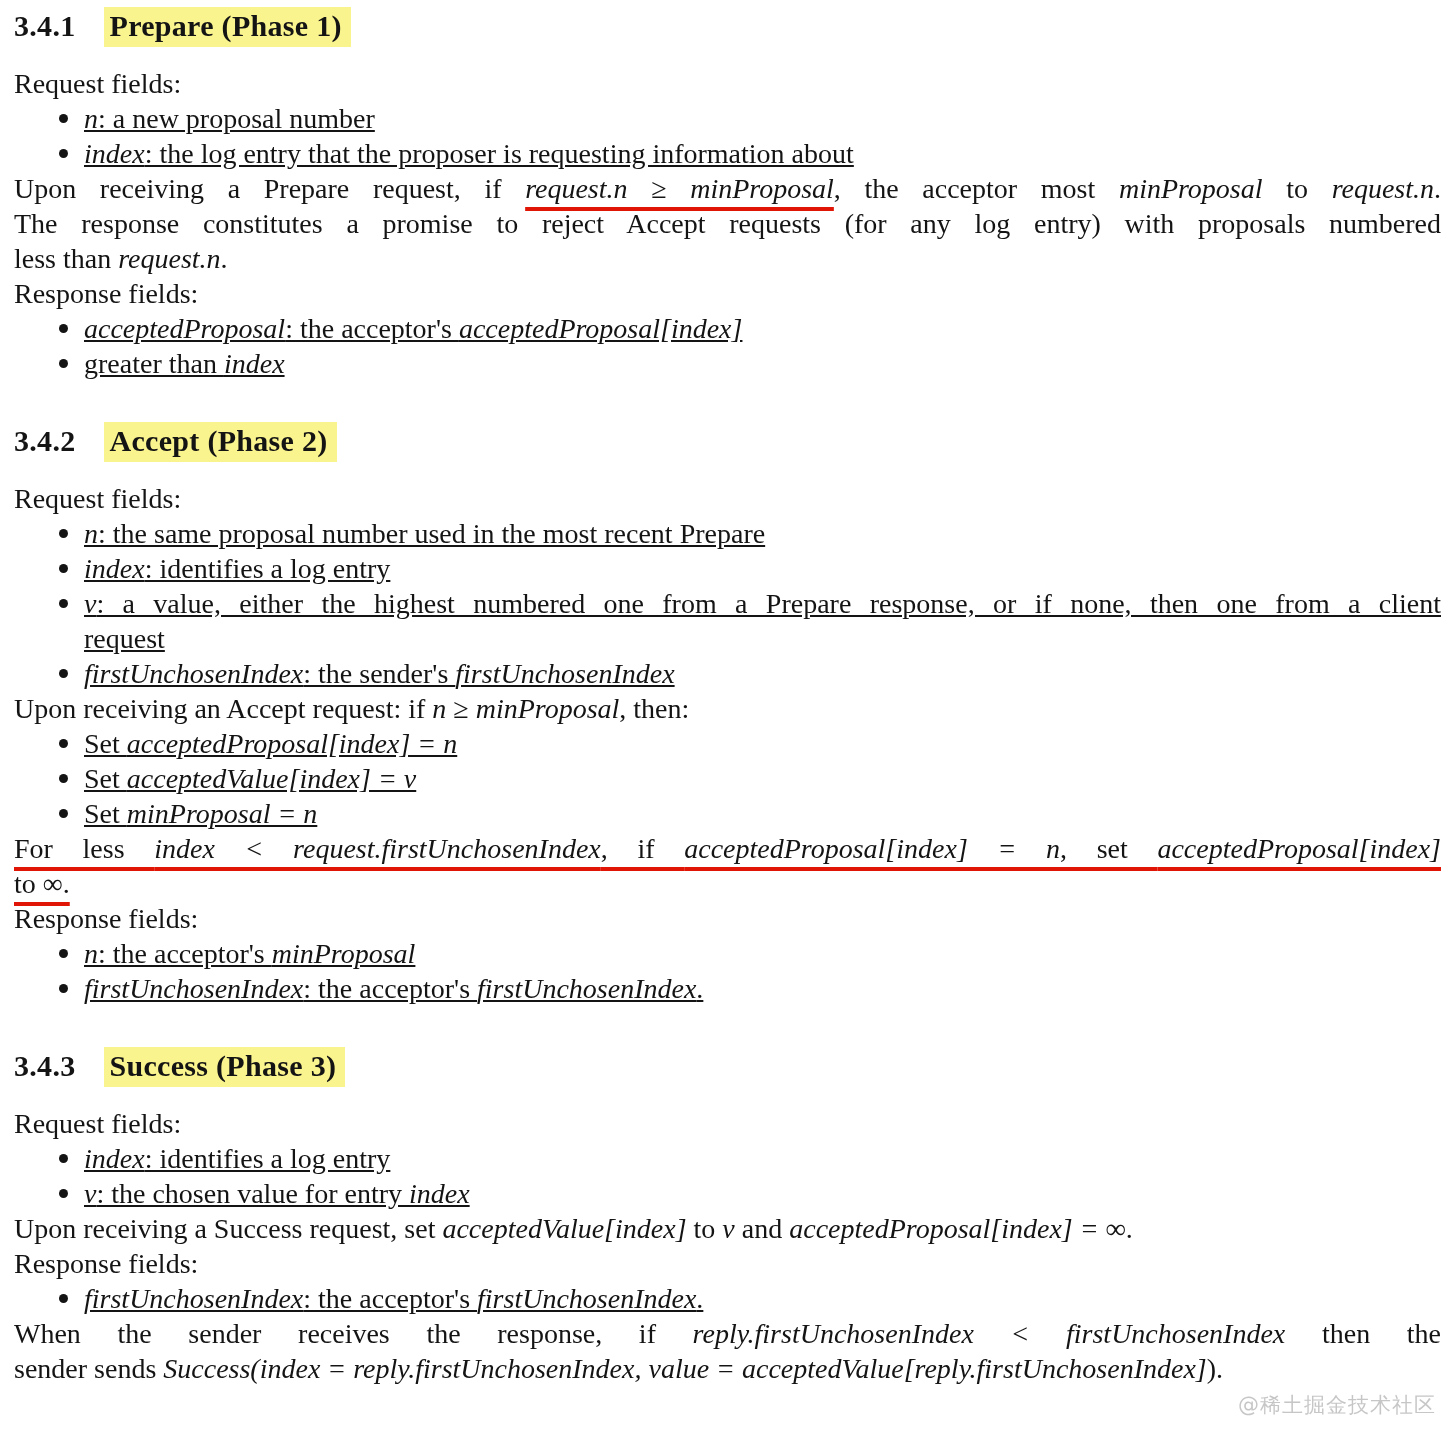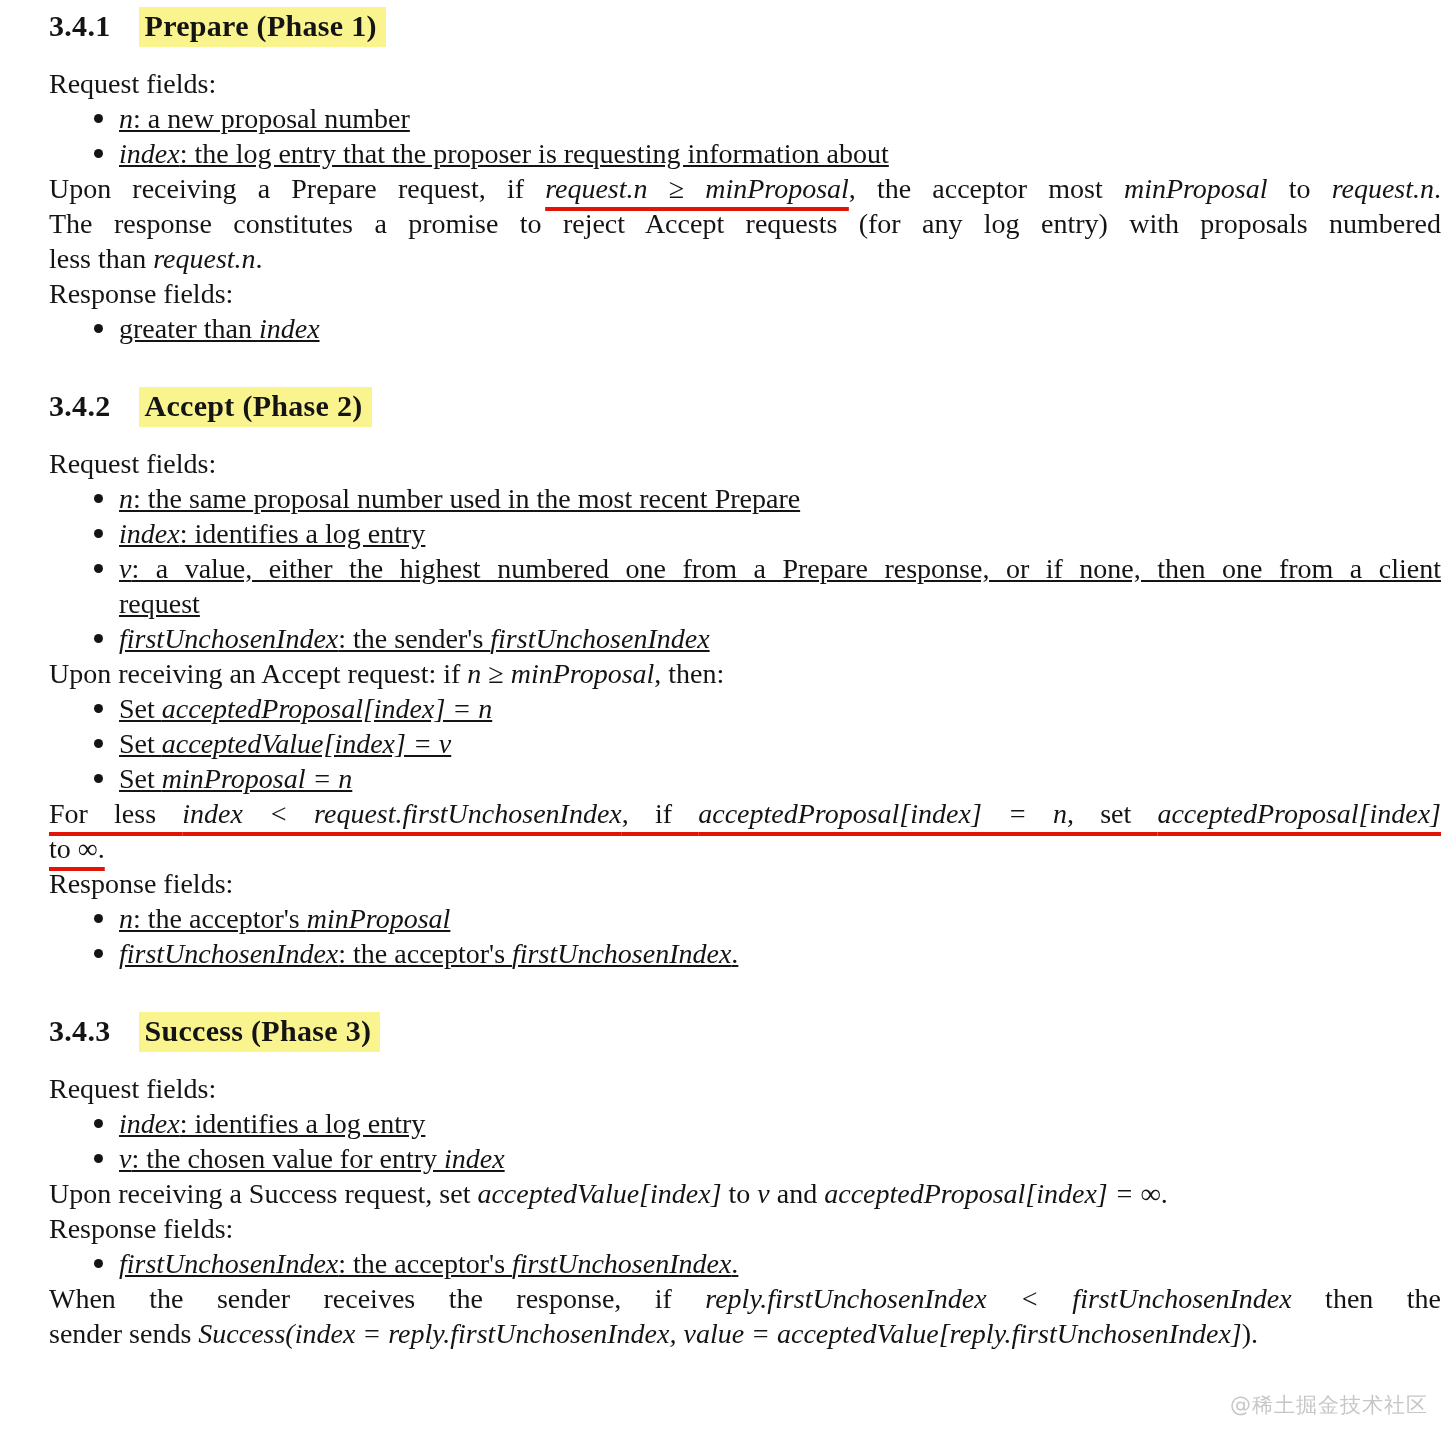--- a/index.html
+++ b/index.html
@@ -7,21 +7,21 @@
   body {
     width: 1456px; height: 1456px;
     background: #ffffff;
     overflow: hidden;
     position: relative;
     font-family: "Liberation Serif", "DejaVu Serif", serif;
     font-size: 28px;
     line-height: 35px;
     color: var(--ink, #141414);
   }
-  .page { padding: 8px 15px 0 28px; margin-left: 21px; }
+  .page { padding: 8px 15px 0 14px; }
   .doc-section { margin: 0; }
   .sec-heading {
     margin: 42px 0 23px 0;
     font-size: 30px;
     line-height: 35px;
     font-weight: bold;
     letter-spacing: 0.3px;
   }
   .doc-section:first-child .sec-heading { margin-top: 0; }
   .sec-num { margin-right: 28px; }
@@ -46,21 +46,21 @@
   }
   .ru-line {
     text-decoration-line: underline;
     text-decoration-color: var(--red, #e01505);
     text-decoration-thickness: 4px;
     text-underline-offset: 9px;
     text-decoration-skip-ink: none;
   }
   .watermark {
     position: absolute;
-    top: 1392px; right: 28px;
+    top: 1392px; right: 20px;
     font-family: "DejaVu Sans", "Liberation Sans", sans-serif;
     font-size: 21px;
     line-height: 26px;
     color: var(--wm, #b9b9b9);
     opacity: 0.8;
     letter-spacing: 1px;
     pointer-events: none;
   }
 </style>
 </head>
@@ -87,20 +87,24 @@
           <div class="line stretch"><span class="seg">Upon receiving a Prepare request, if </span><span class="seg it ru">request.n ≥ minProposal</span><span class="seg">, the acceptor most </span><span class="seg it">minProposal</span><span class="seg"> to </span><span class="seg it">request.n</span><span class="seg">.</span></div>
           <div class="line stretch"><span class="seg">The response constitutes a promise to reject Accept requests (for any log entry) with proposals numbered</span></div>
           <div class="line"><span class="seg">less than </span><span class="seg it">request.n</span><span class="seg">.</span></div>
         </div>
         <div class="para">
           <div class="line"><span class="seg">Response fields:</span></div>
         </div>
         <ul class="doc-list">
           <li>
             <span class="bullet"></span>
+            <div class="line"><span class="seg it">acceptedProposal</span><span class="seg">: the acceptor's </span><span class="seg it">acceptedProposal[index]</span></div>
+          </li>
+          <li>
+            <span class="bullet"></span>
             <div class="line"><span class="seg">greater than </span><span class="seg it">index</span></div>
           </li>
         </ul>
       </section>
       <section class="doc-section">
         <h3 class="sec-heading"><span class="sec-num">3.4.2</span><span class="sec-title">Accept (Phase 2)</span></h3>
         <div class="para">
           <div class="line"><span class="seg">Request fields:</span></div>
         </div>
         <ul class="doc-list">

